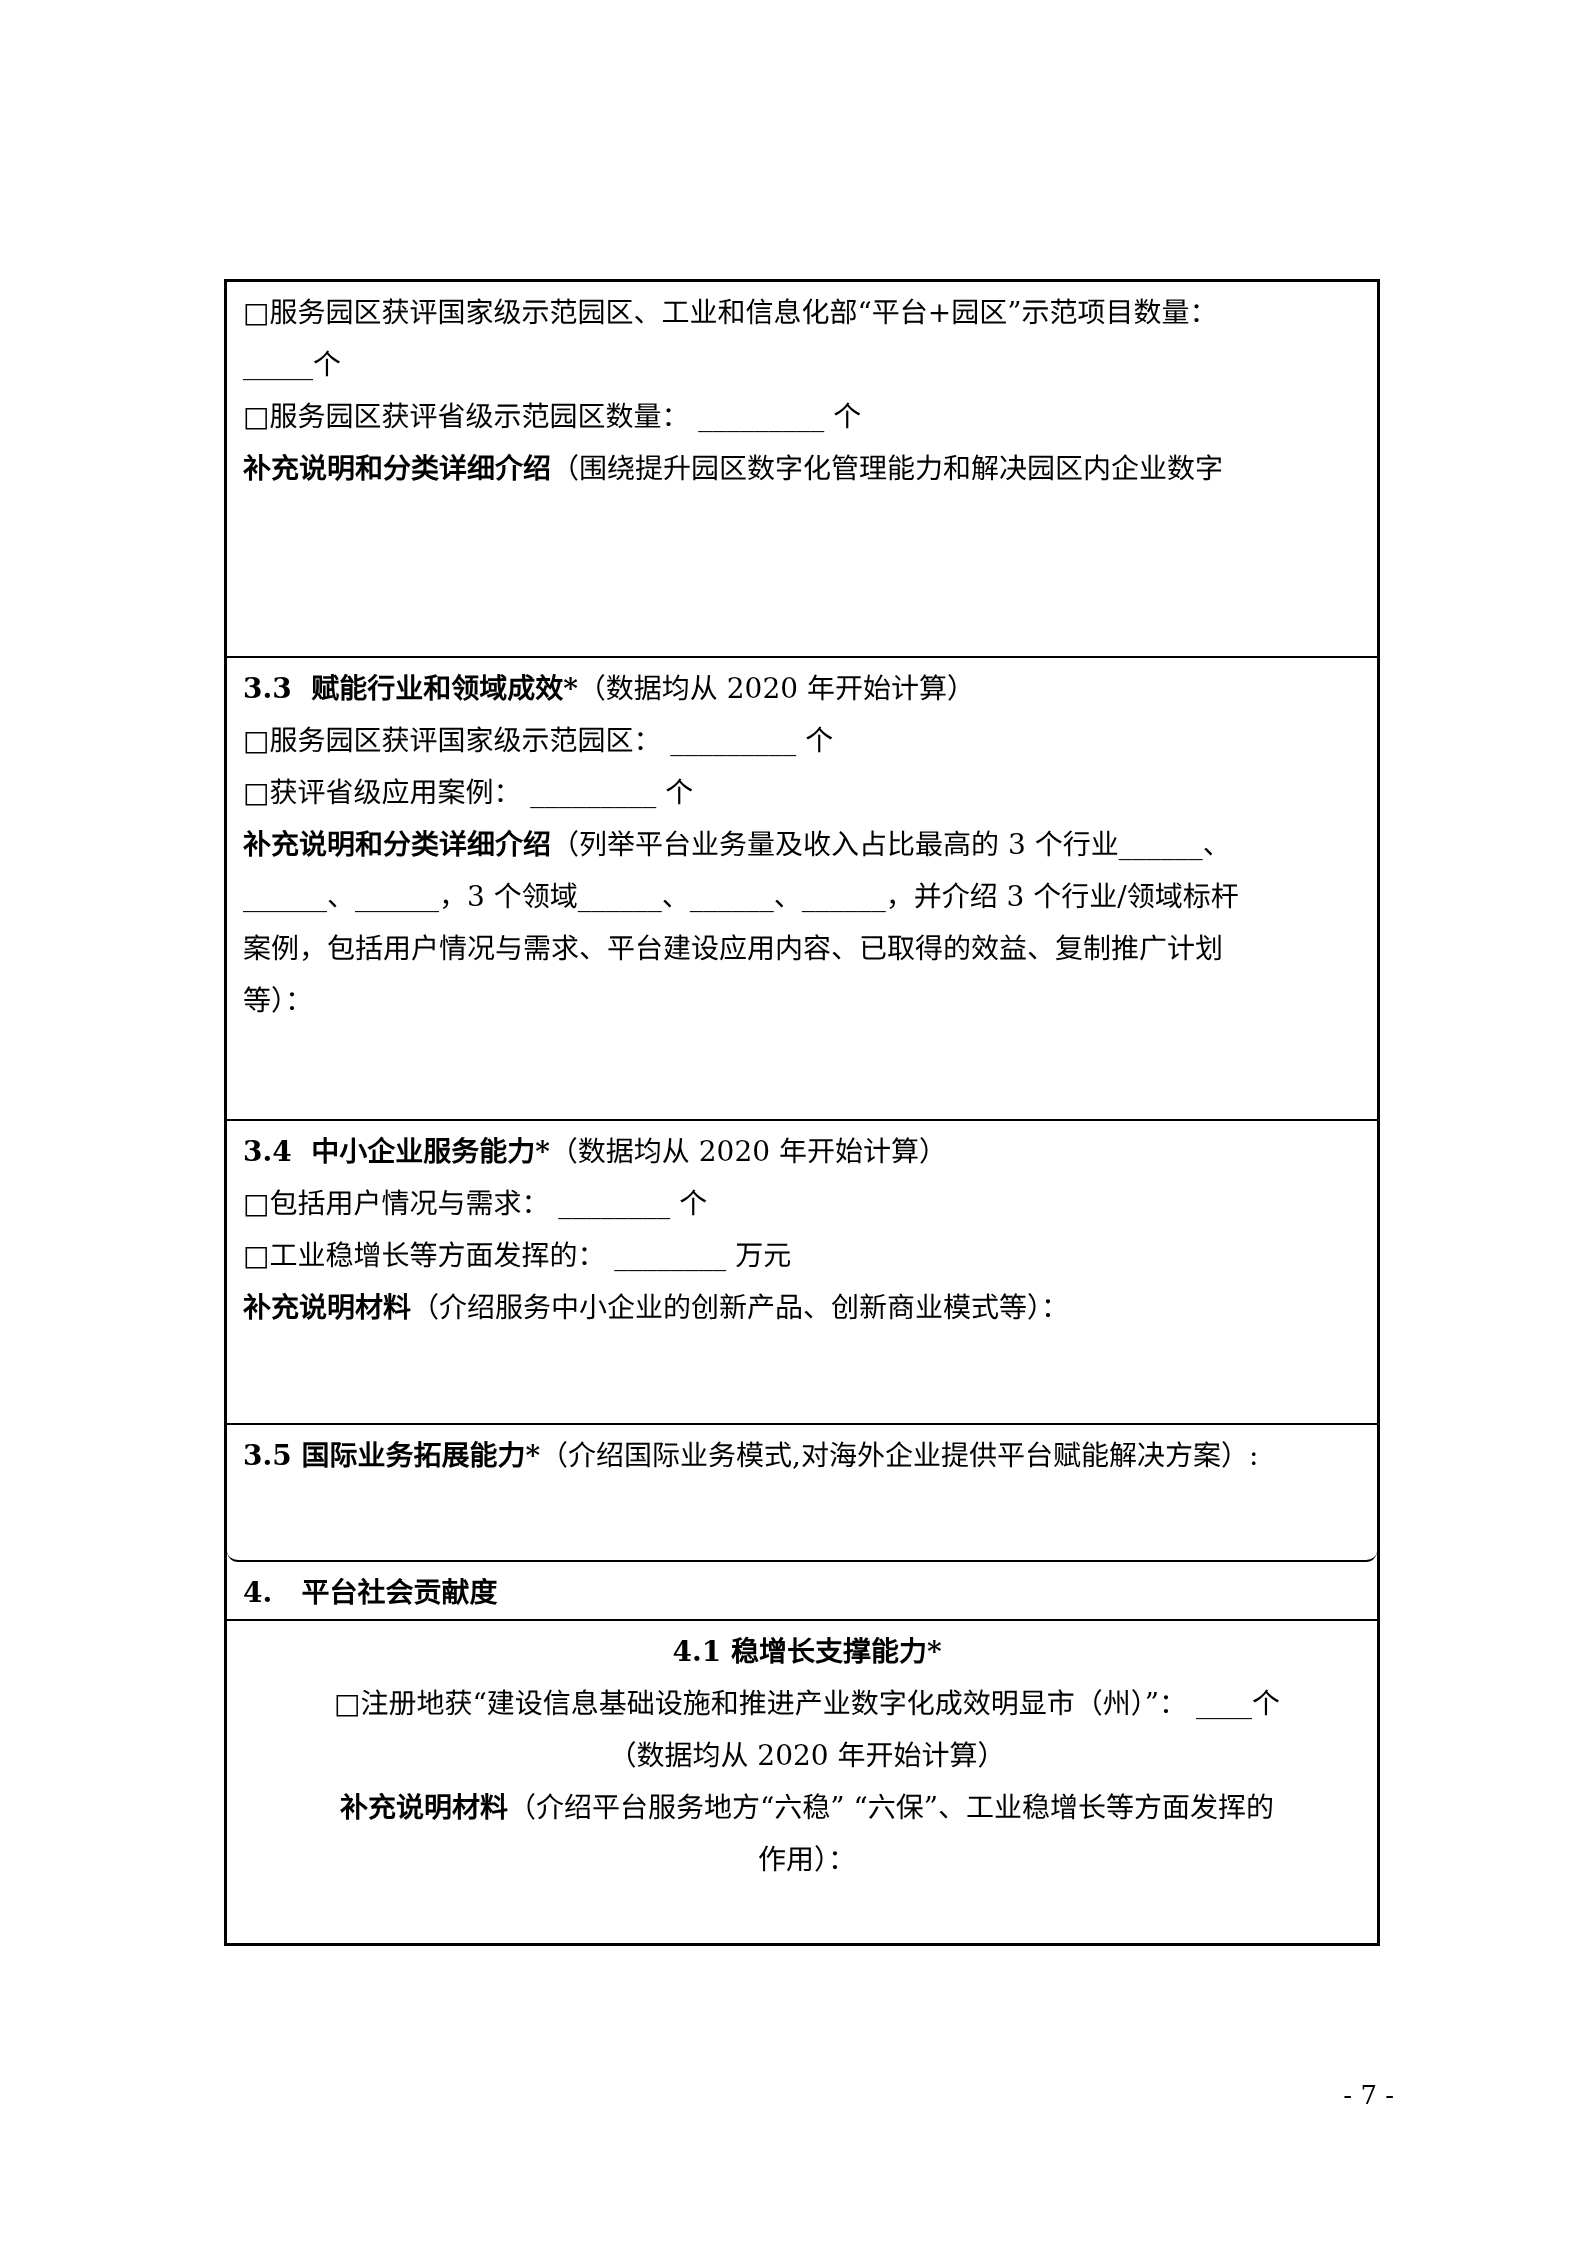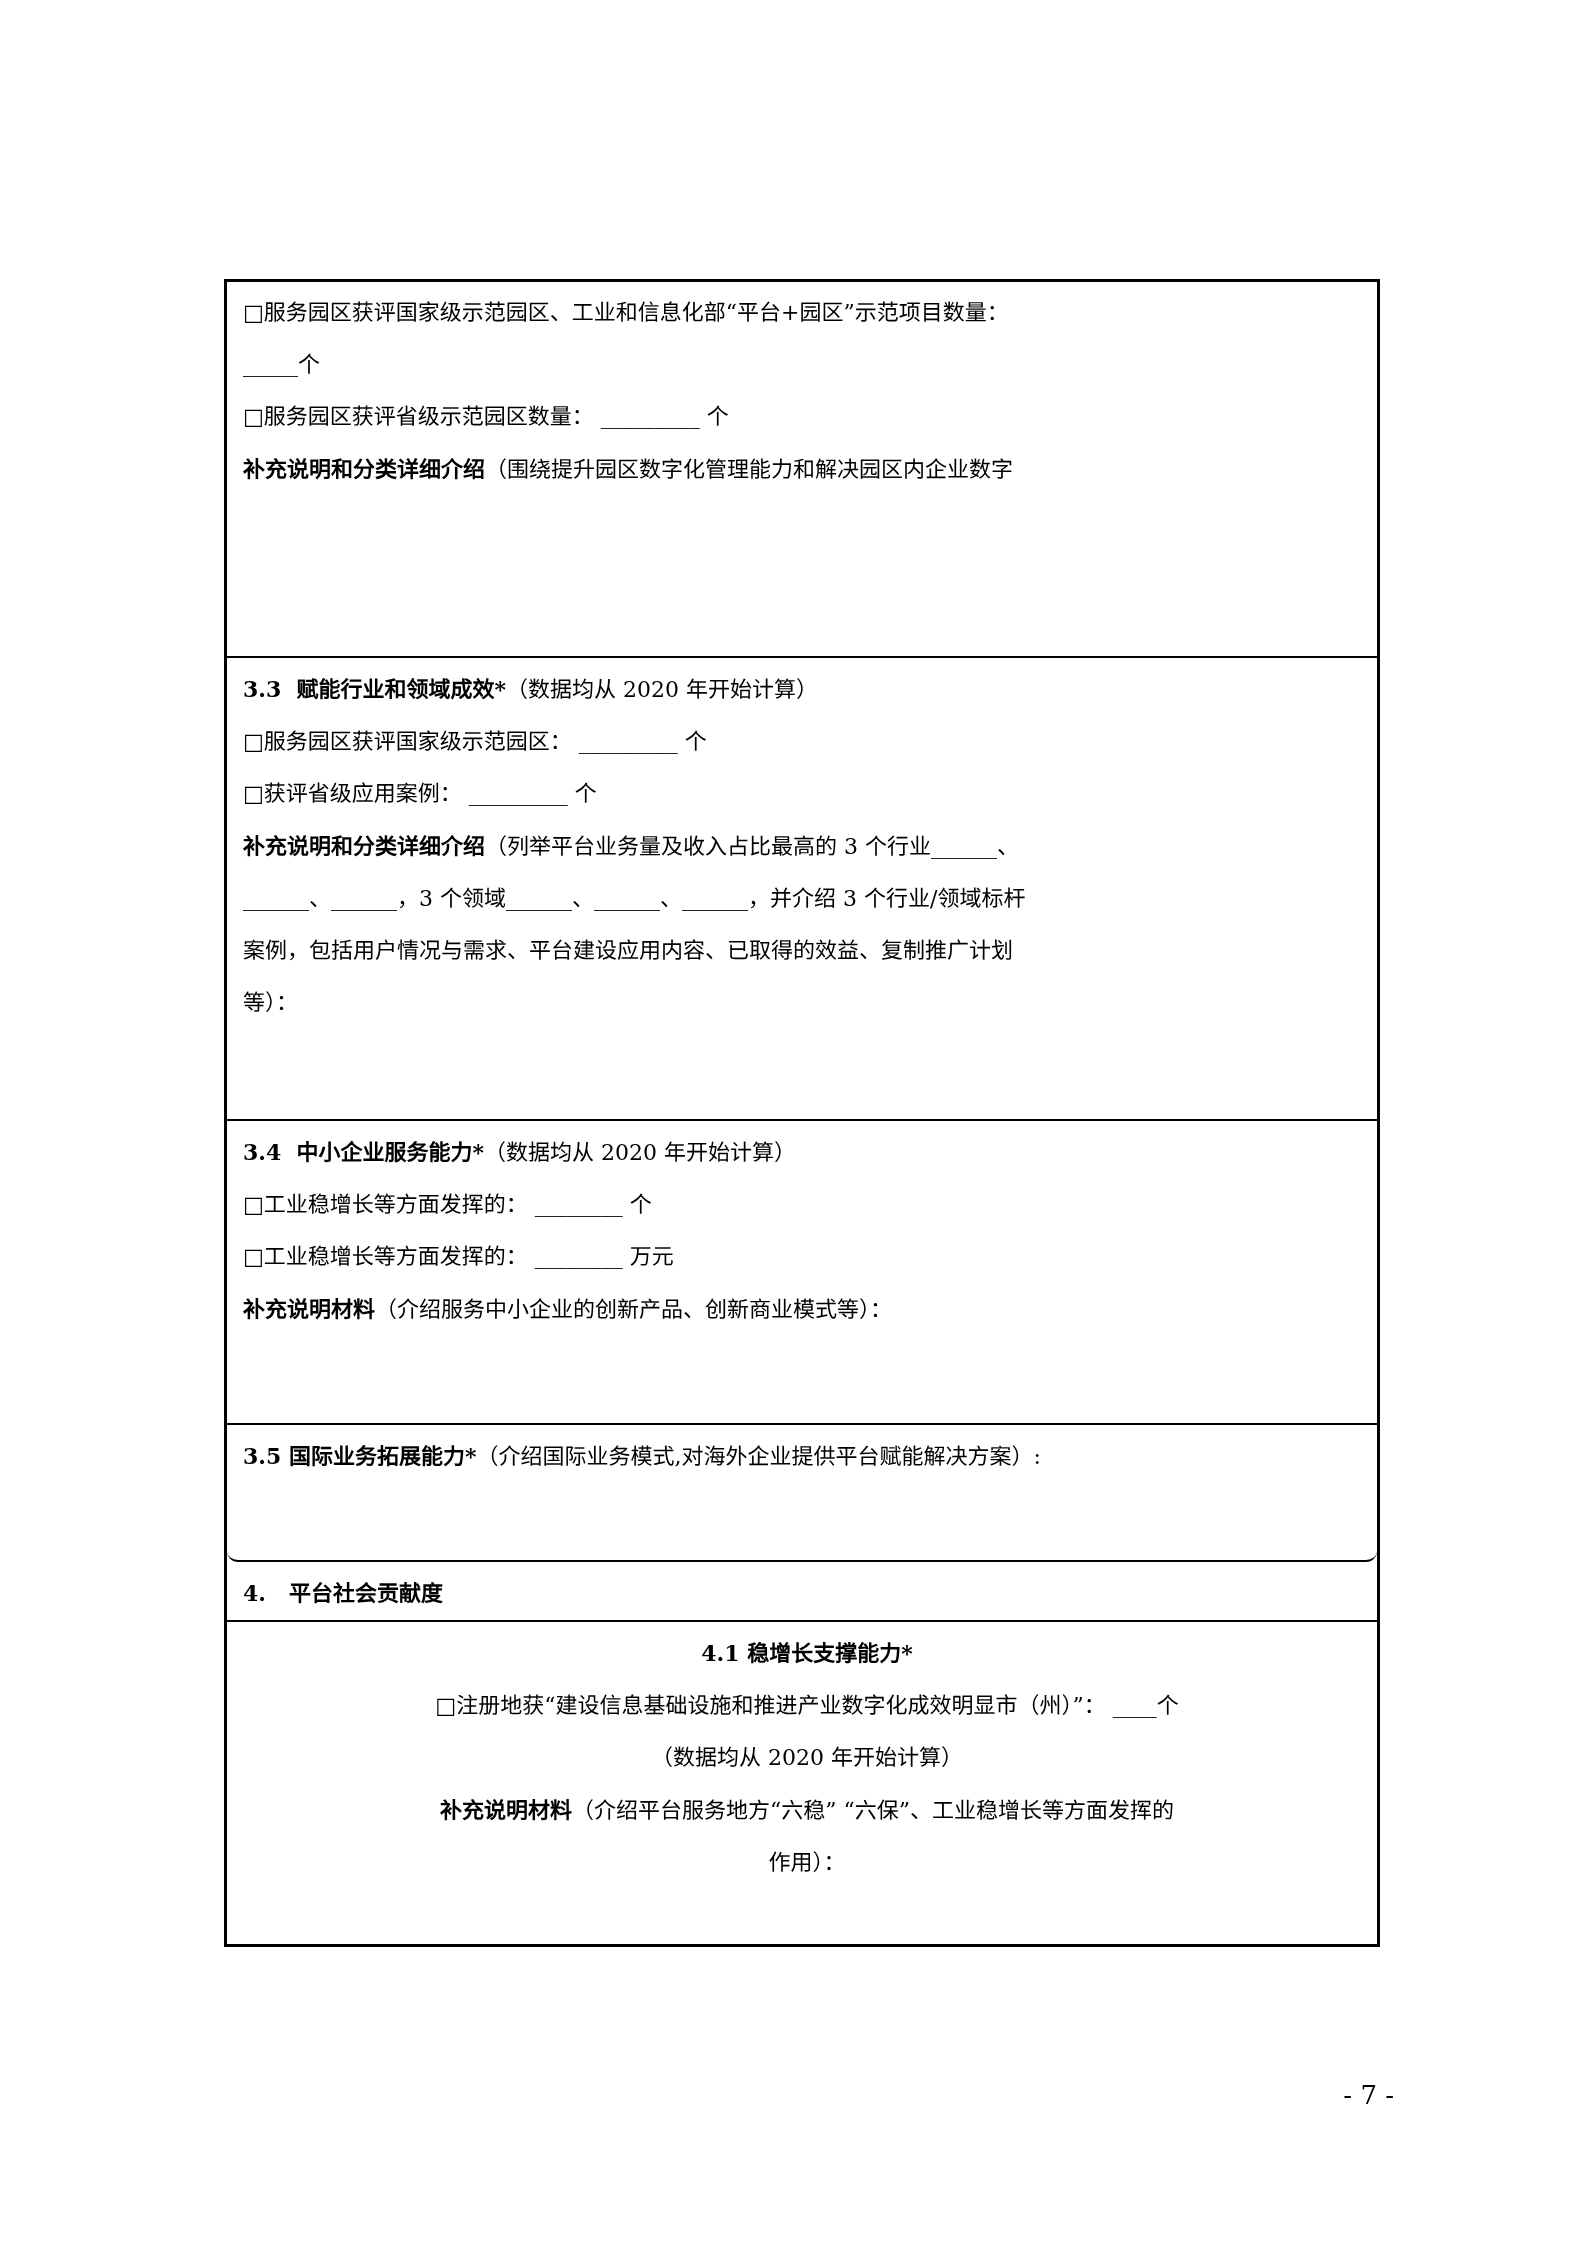--- a/index.html
+++ b/index.html
@@ -31,21 +31,21 @@
     padding: 5px 6px 0 16px;
   }
   .row:last-child { border-bottom: none; text-align: center; }
   .form-table > .row:nth-child(1) { min-height: 376px; }
   .form-table > .row:nth-child(2) { min-height: 463px; }
   .form-table > .row:nth-child(3) { min-height: 304px; }
   .form-table > .row:nth-child(4) { min-height: 137px; border-radius: 11px; }
   .form-table > .row:nth-child(5) { min-height: 57px;  }
   .form-table > .row:nth-child(6) { min-height: 322px; }
   .line {
-    font-size: 22px;
+    font-size: 28px;
     line-height: 52px;
     white-space: pre;
     letter-spacing: 0;
     color: #000000;
   }
   .seg { font-weight: normal; }
   .seg.bold { font-weight: bold; }
   .footer {
     position: absolute;
     top: 2078px;
@@ -72,21 +72,21 @@
         <div class="line"><span class="seg bold">3.3  赋能行业和领域成效*</span><span class="seg">（数据均从 2020 年开始计算）</span></div>
         <div class="line"><span class="seg">□服务园区获评国家级示范园区： _________ 个</span></div>
         <div class="line"><span class="seg">□获评省级应用案例： _________ 个</span></div>
         <div class="line"><span class="seg bold">补充说明和分类详细介绍</span><span class="seg">（列举平台业务量及收入占比最高的 3 个行业______、</span></div>
         <div class="line"><span class="seg">______、______，3 个领域______、______、______，并介绍 3 个行业/领域标杆</span></div>
         <div class="line"><span class="seg">案例，包括用户情况与需求、平台建设应用内容、已取得的效益、复制推广计划</span></div>
         <div class="line"><span class="seg">等）：</span></div>
       </div>
       <div class="row">
         <div class="line"><span class="seg bold">3.4  中小企业服务能力*</span><span class="seg">（数据均从 2020 年开始计算）</span></div>
-        <div class="line"><span class="seg">□工业稳增长等方面发挥的： ________ 个</span></div>
+        <div class="line"><span class="seg">□包括用户情况与需求： ________ 个</span></div>
         <div class="line"><span class="seg">□工业稳增长等方面发挥的： ________ 万元</span></div>
         <div class="line"><span class="seg bold">补充说明材料</span><span class="seg">（介绍服务中小企业的创新产品、创新商业模式等）：</span></div>
       </div>
       <div class="row">
         <div class="line"><span class="seg bold">3.5 国际业务拓展能力*</span><span class="seg">（介绍国际业务模式,对海外企业提供平台赋能解决方案）:</span></div>
       </div>
       <div class="row">
         <div class="line"><span class="seg bold">4.   平台社会贡献度</span></div>
       </div>
       <div class="row">

